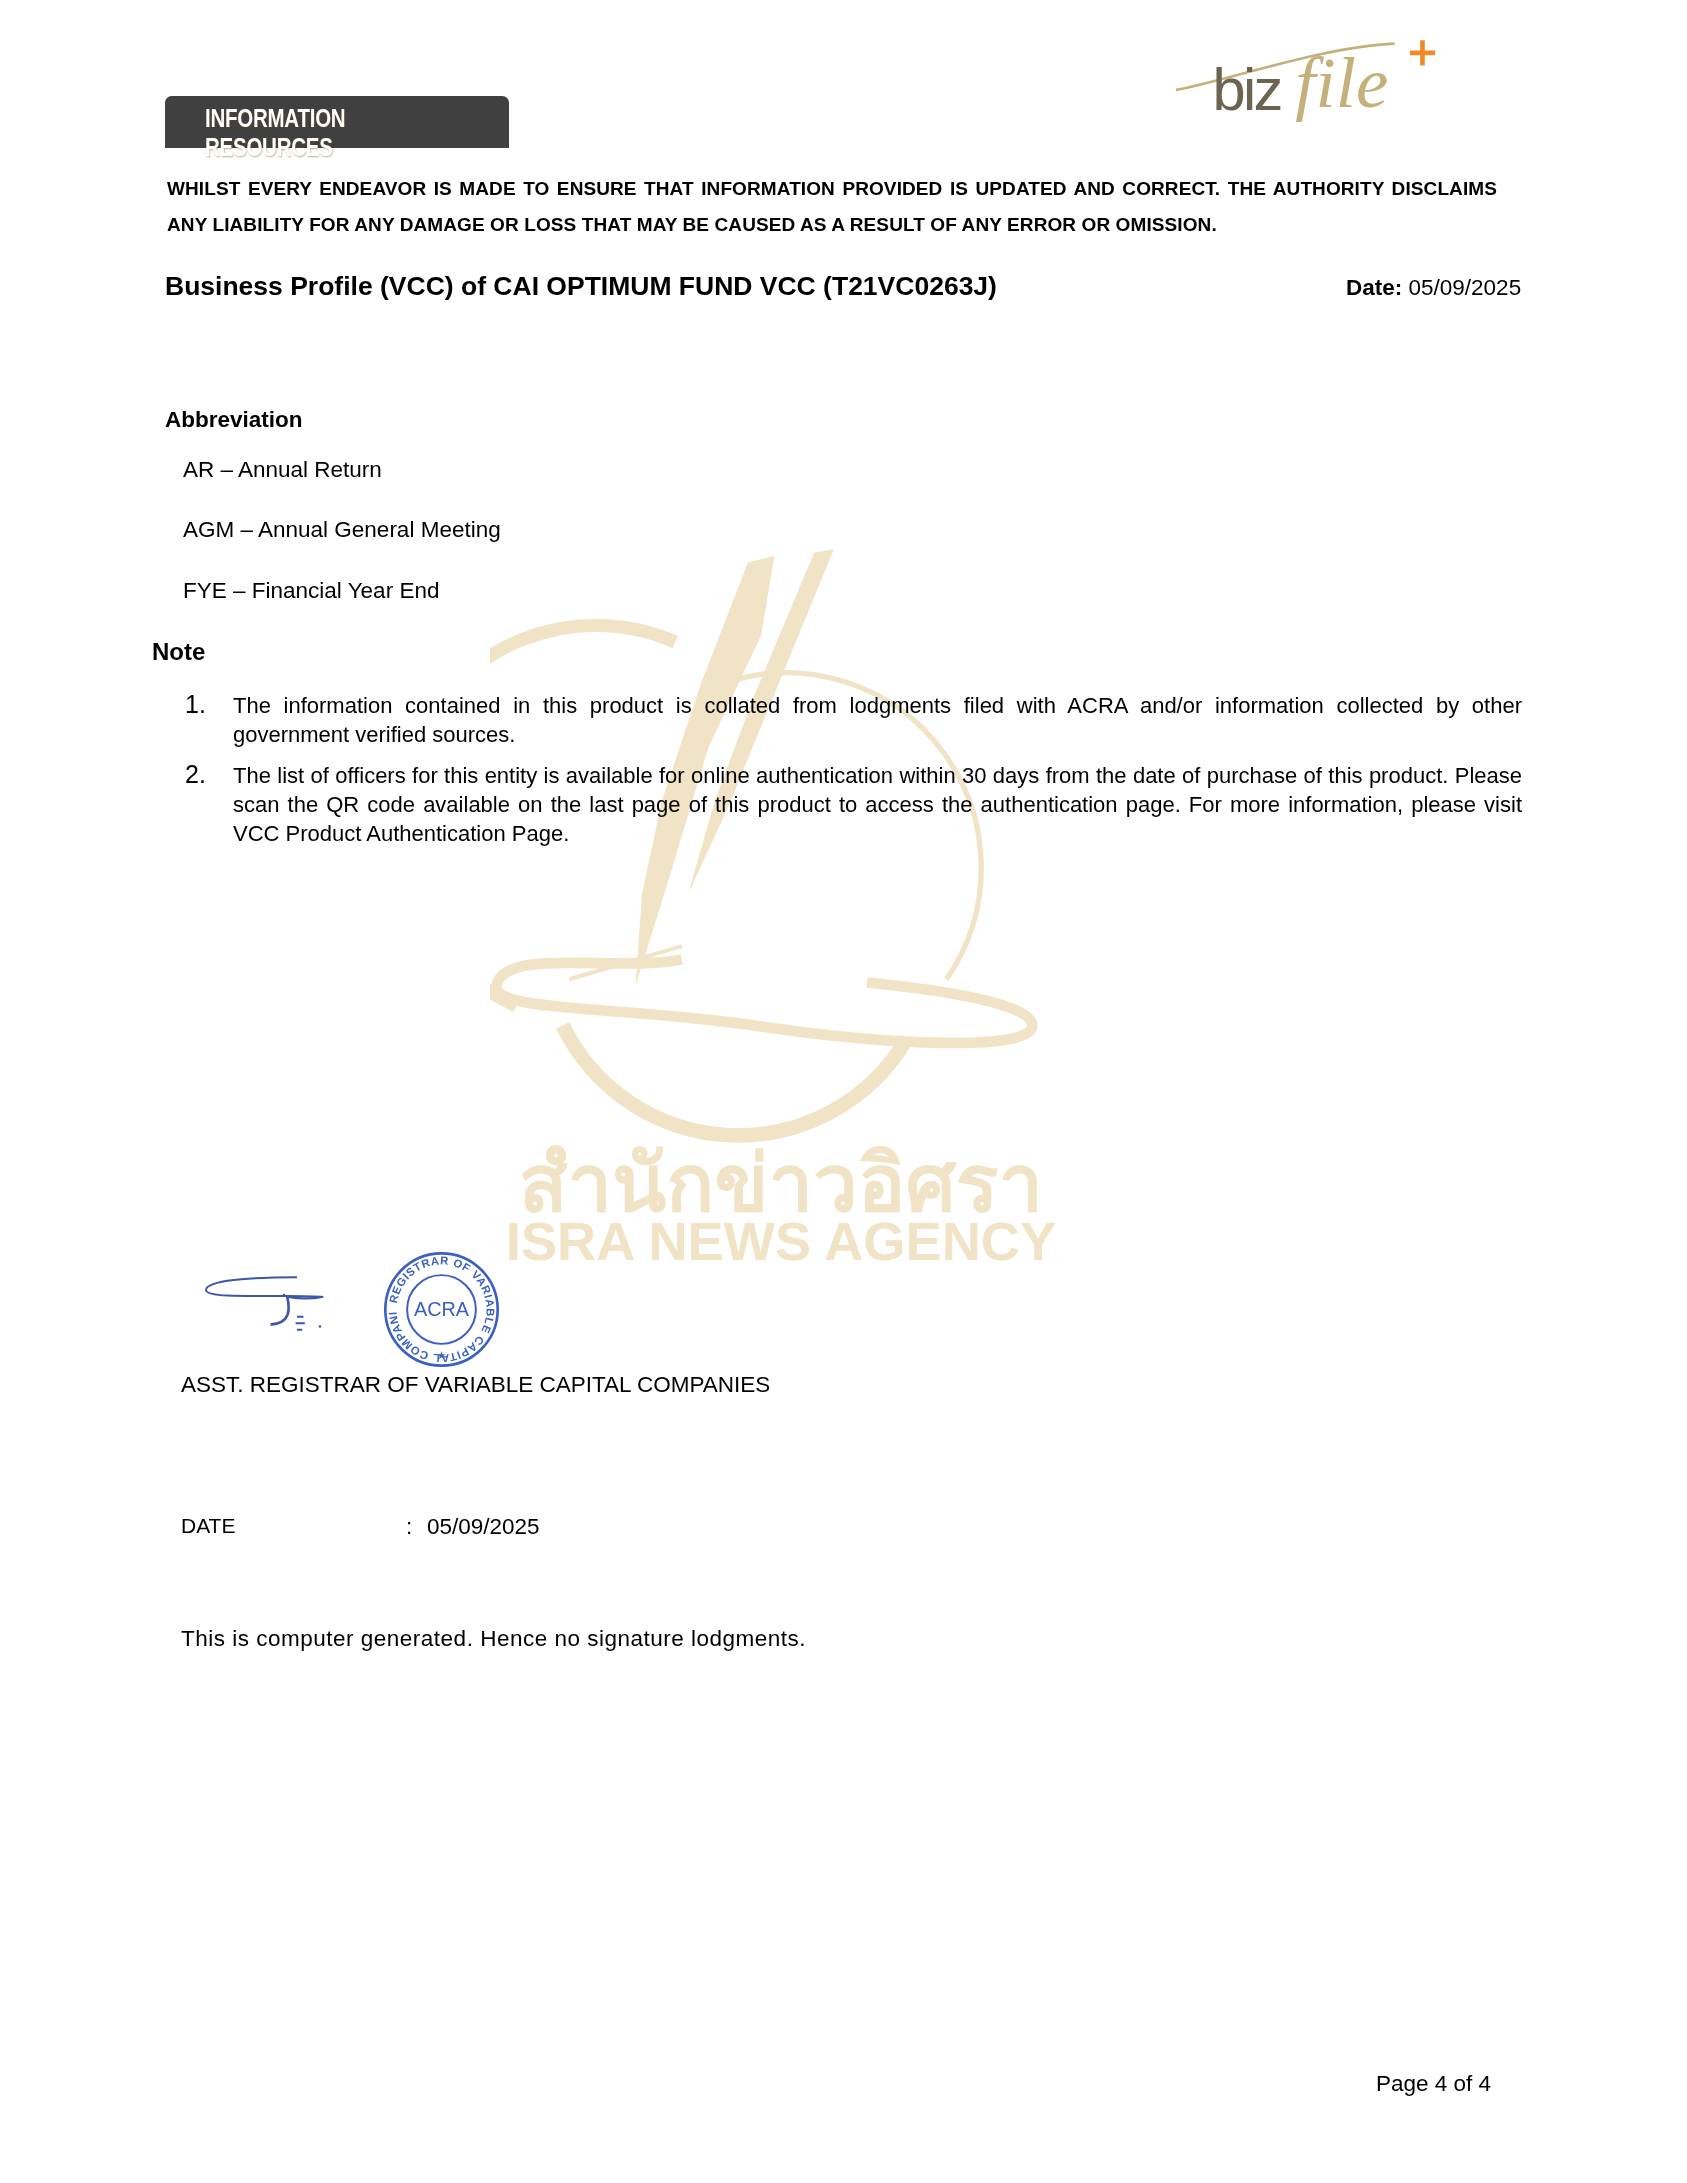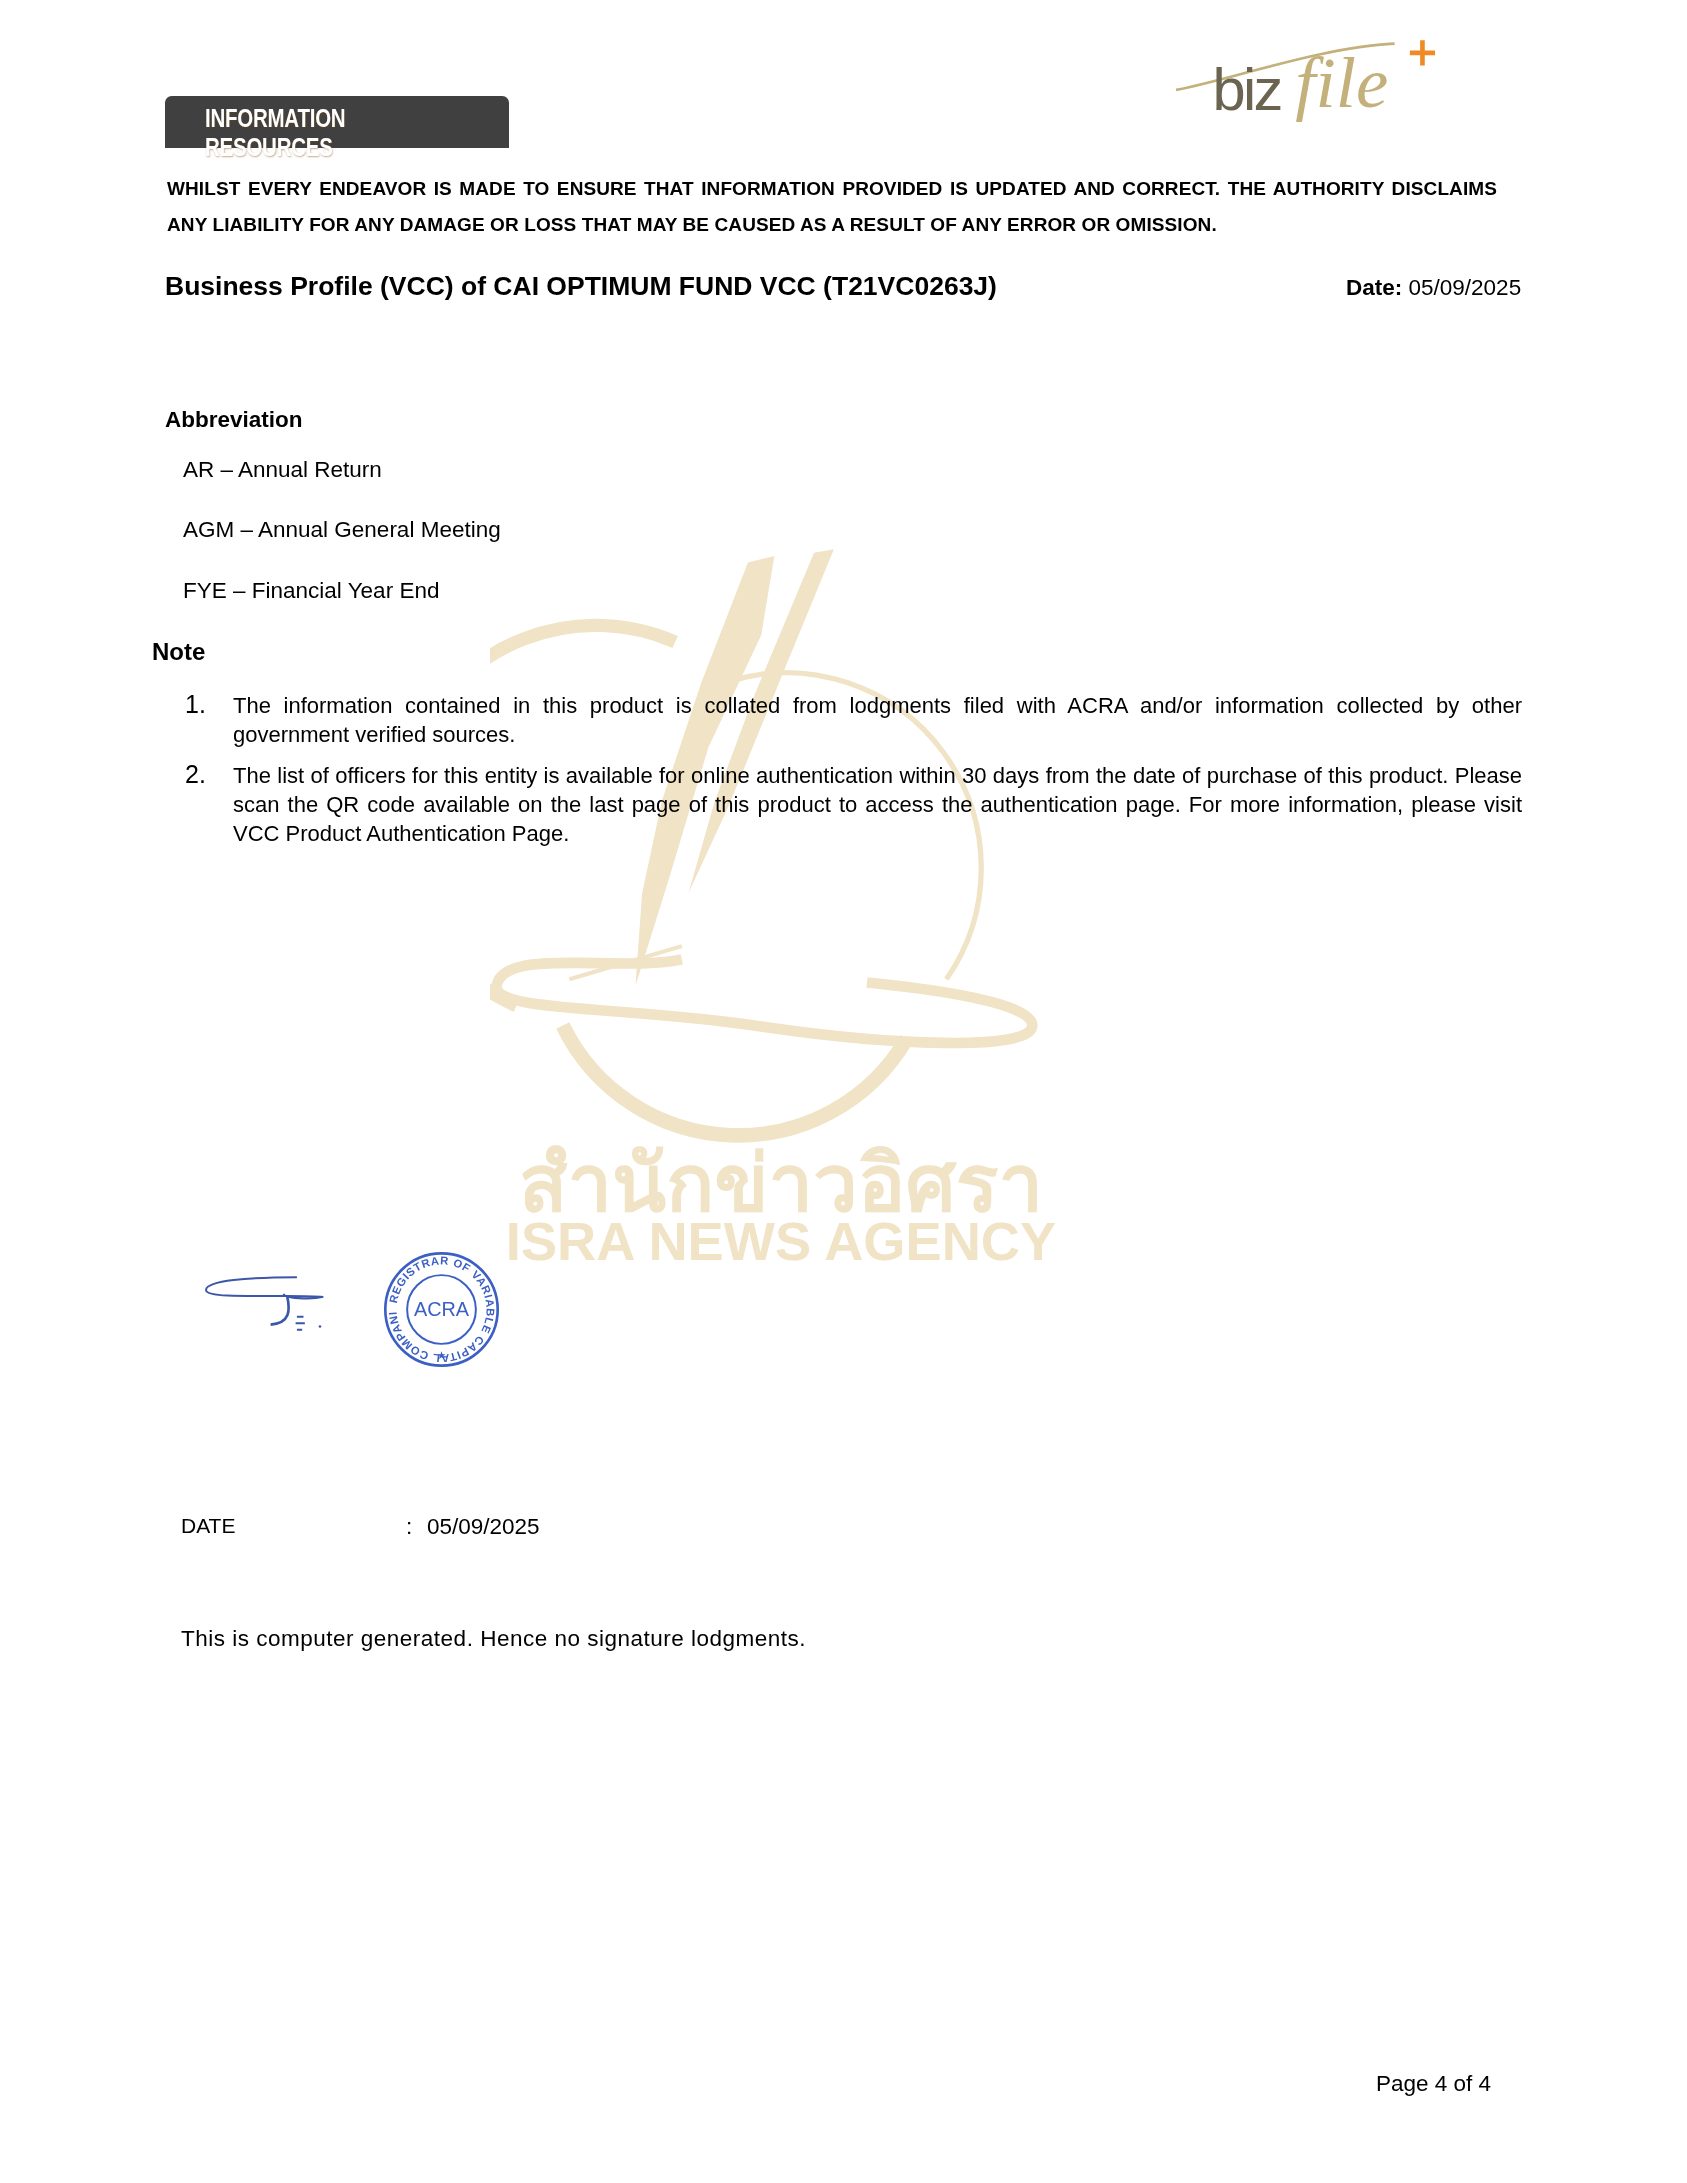--- a/index.html
+++ b/index.html
@@ -123,20 +123,21 @@
     <circle cx="90" cy="90" r="52" fill="none" stroke="#3b5fc4" stroke-width="3"></circle>
     <text font-family="Liberation Sans, sans-serif" font-size="17" font-weight="bold" fill="#3b5fc4" letter-spacing="1">
       <textPath href="#sealArc" startOffset="2%">REGISTRAR OF VARIABLE CAPITAL COMPANIES</textPath>
     </text>
     <text x="90" y="100" text-anchor="middle" font-family="Liberation Sans, sans-serif" font-size="30" fill="#3b5fc4">ACRA</text>
     <text x="90" y="165" text-anchor="middle" font-size="16" fill="#3b5fc4">★</text>
   </svg>
 </div>
 
 <div class="abs registrar">
+  <div>ASST. REGISTRAR OF VARIABLE CAPITAL COMPANIES</div>
 </div>
 
 <div class="abs date-label">DATE</div>
 <div class="abs date-colon">:</div>
 <div class="abs date-val">05/09/2025</div>
 
 <div class="abs computer">This is computer generated. Hence no signature lodgments.</div>
 
 <div class="abs page-num">Page 4 of 4</div>
 

